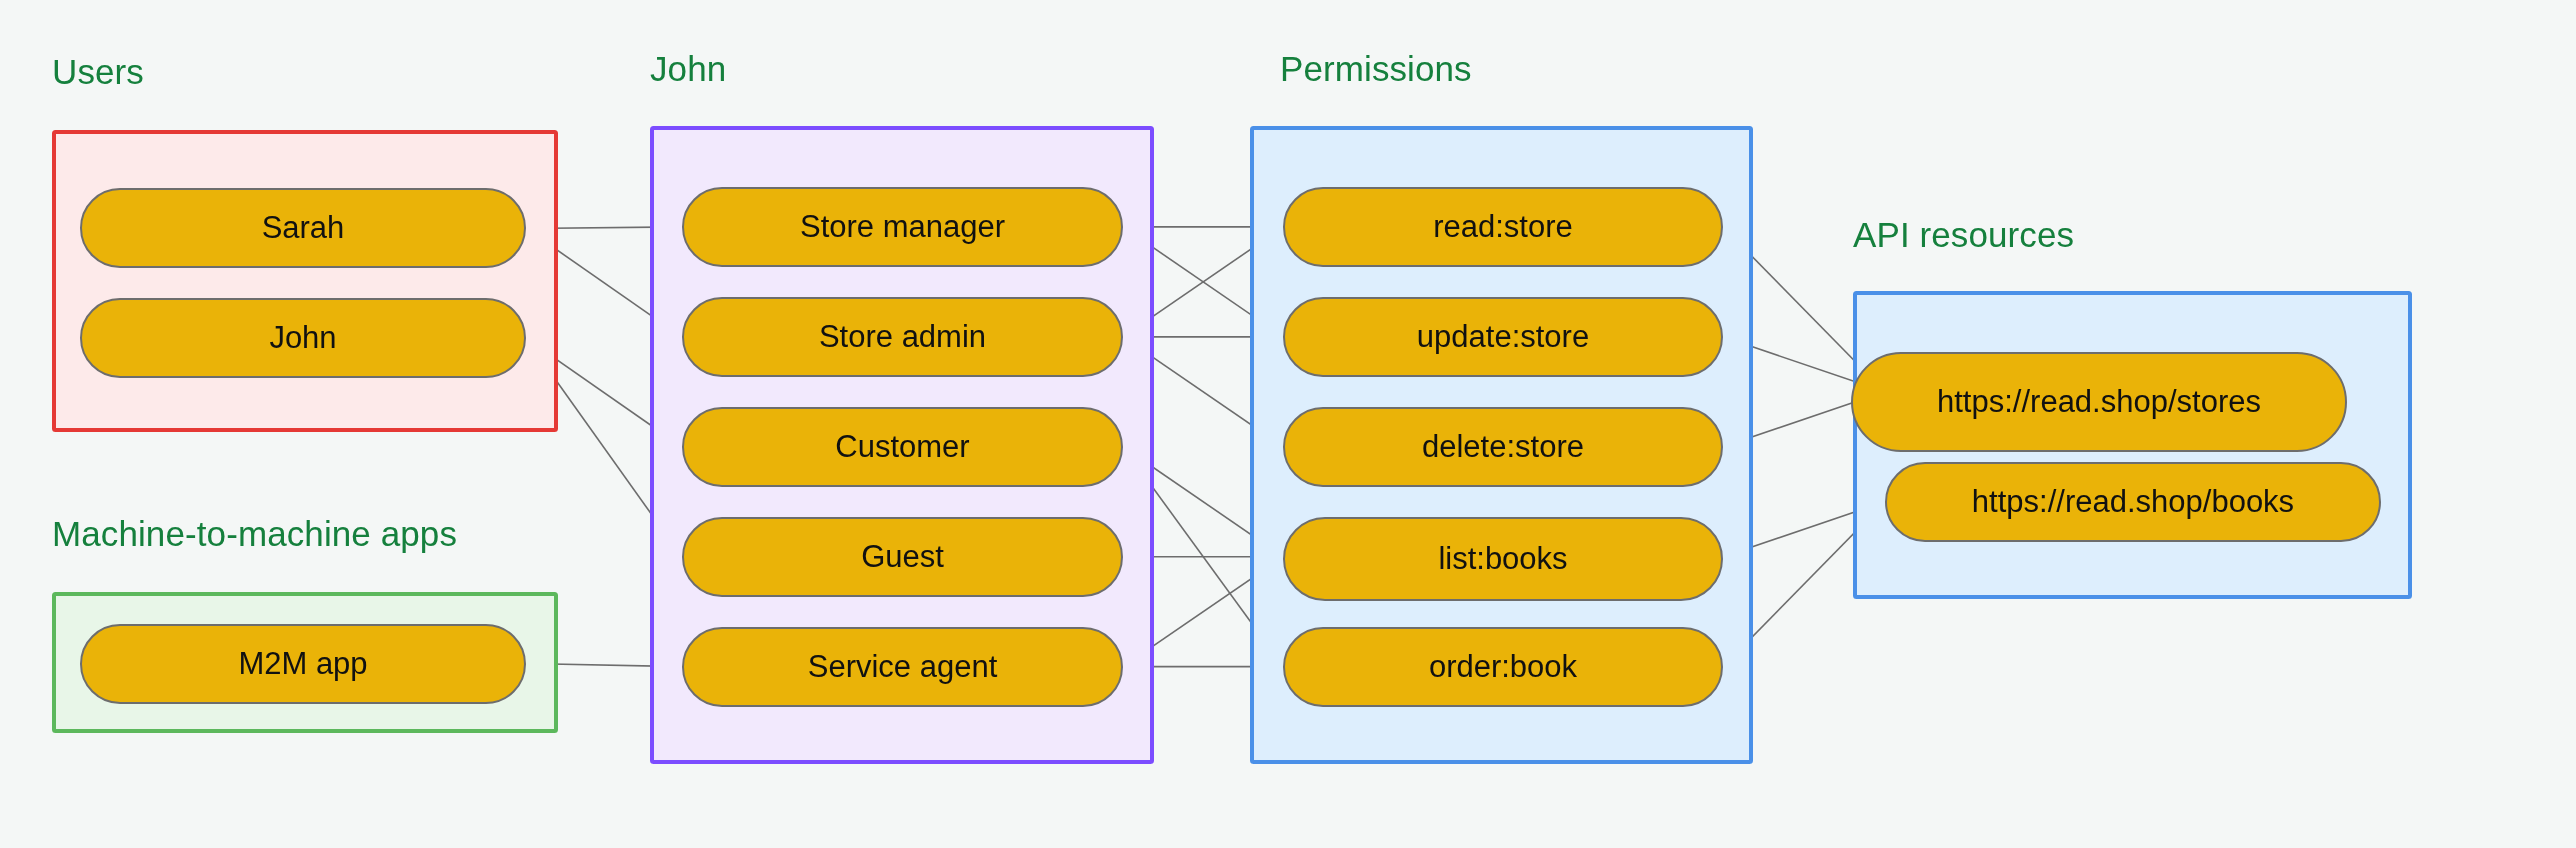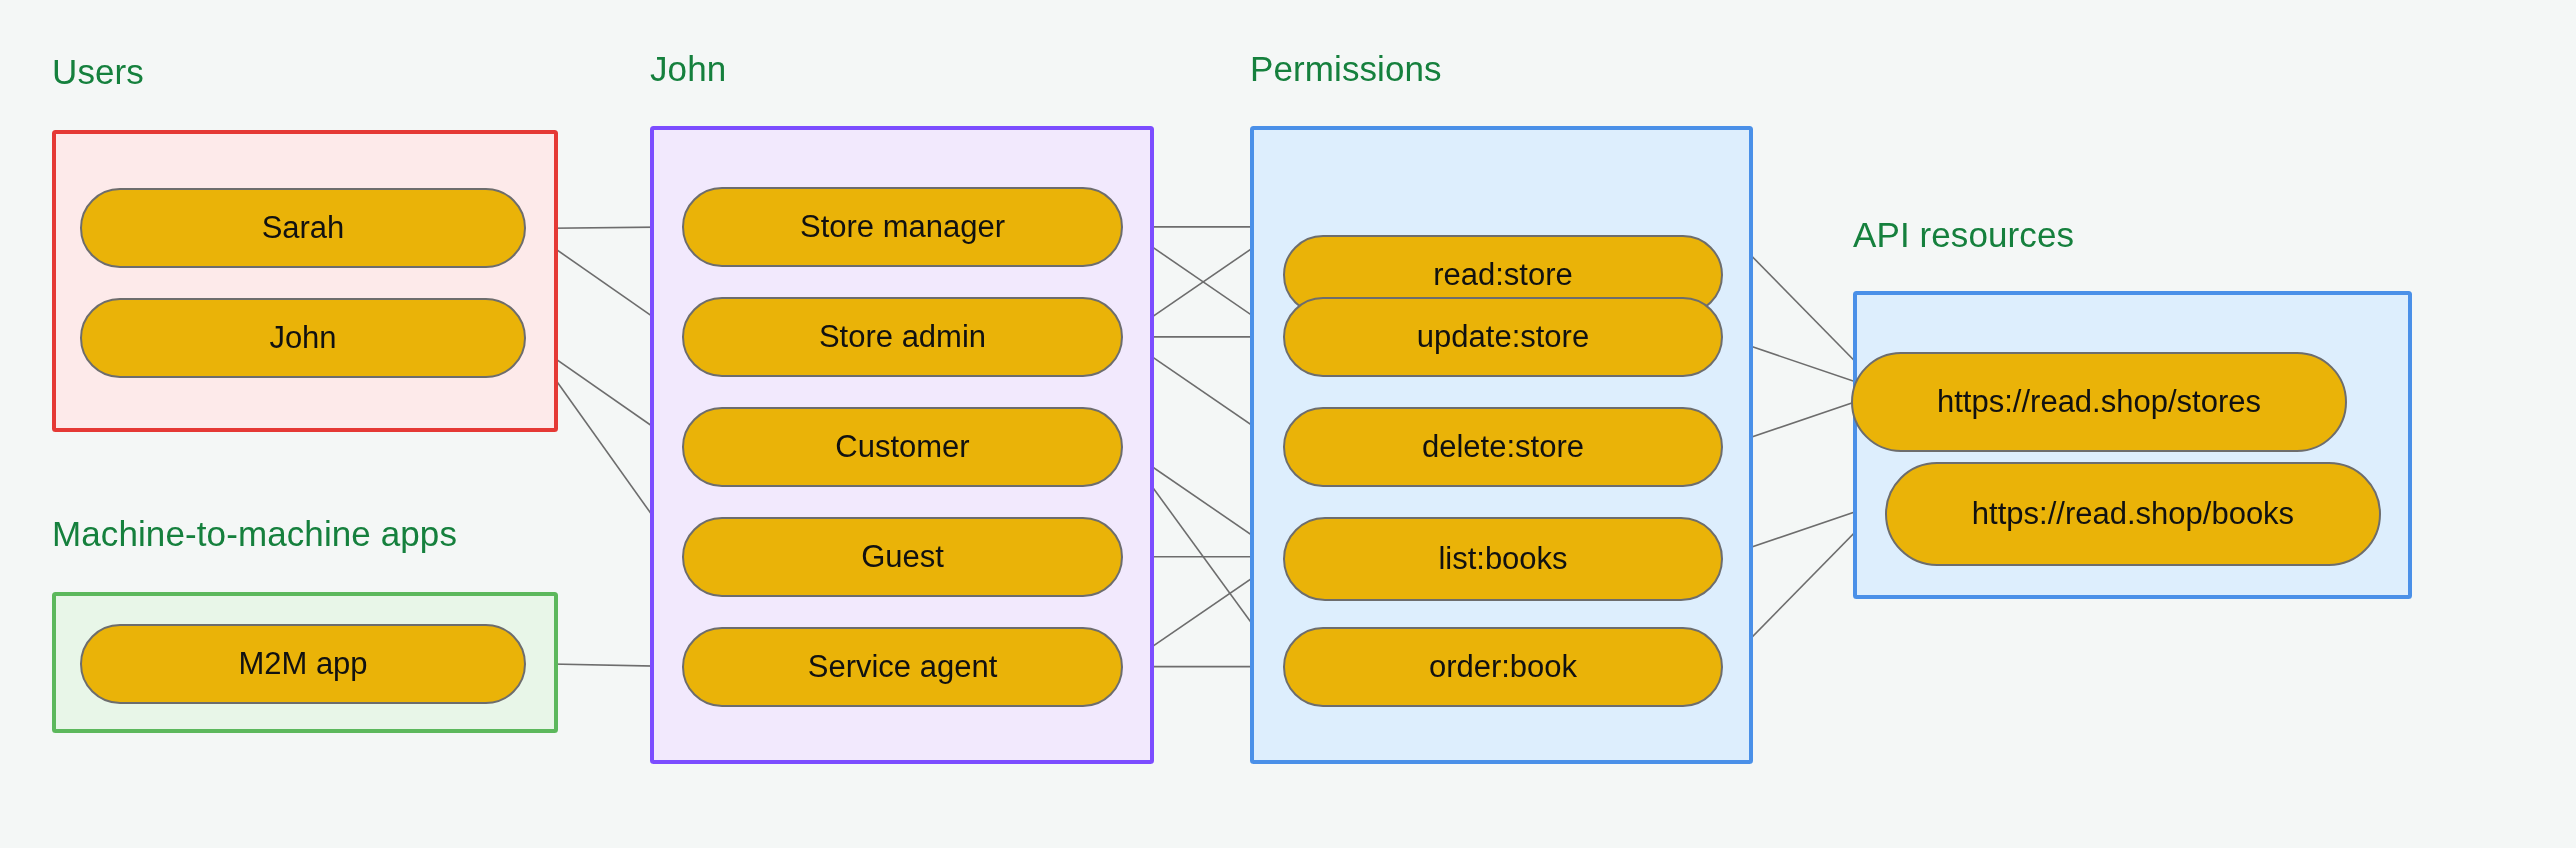--- a/index.html
+++ b/index.html
@@ -92,21 +92,21 @@
       <ellipse cx="1200" cy="319.5" rx="3.6" ry="5.5" fill="#6d6d6d"></ellipse>
     </svg>
   <div id="groups-layer">
       <div class="group-box" style="left: 52px; top: 130px; width: 506px; height: 302px; border-color: rgb(229, 57, 53); background-color: rgb(253, 234, 234);"></div>
       <div class="group-title" style="left: 52px; top: 52px;">Users</div>
       <div class="group-box" style="left: 52px; top: 592px; width: 506px; height: 141px; border-color: rgb(92, 184, 92); background-color: rgb(232, 246, 232);"></div>
       <div class="group-title" style="left: 52px; top: 514px;">Machine-to-machine apps</div>
       <div class="group-box" style="left: 650px; top: 126px; width: 504px; height: 638px; border-color: rgb(124, 77, 255); background-color: rgb(242, 233, 253);"></div>
       <div class="group-title" style="left: 650px; top: 49px;">John</div>
       <div class="group-box" style="left: 1250px; top: 126px; width: 503px; height: 638px; border-color: rgb(74, 144, 232); background-color: rgb(221, 238, 253);"></div>
-      <div class="group-title" style="left: 1250px; top: 49px;">Permissions</div>
+      <div class="group-title" style="left: 1280px; top: 49px;">Permissions</div>
       <div class="group-box" style="left: 1853px; top: 291px; width: 559px; height: 308px; border-color: rgb(74, 144, 232); background-color: rgb(221, 238, 253);"></div>
       <div class="group-title" style="left: 1853px; top: 215px;">API resources</div>
     </div>
   <div id="nodes-layer">
       <div class="node" style="left: 80px; top: 188px; width: 446px; height: 80px;">
         <span>Sarah</span>
       </div>
       <div class="node" style="left: 80px; top: 298px; width: 446px; height: 80px;">
         <span>John</span>
       </div>
@@ -121,36 +121,36 @@
       </div>
       <div class="node" style="left: 682px; top: 407px; width: 441px; height: 80px;">
         <span>Customer</span>
       </div>
       <div class="node" style="left: 682px; top: 517px; width: 441px; height: 80px;">
         <span>Guest</span>
       </div>
       <div class="node" style="left: 682px; top: 627px; width: 441px; height: 80px;">
         <span>Service agent</span>
       </div>
-      <div class="node" style="left: 1283px; top: 187px; width: 440px; height: 80px; margin-top: 48px;">
+      <div class="node" style="left: 1283px; top: 187px; width: 440px; height: 80px;">
         <span>read:store</span>
       </div>
       <div class="node" style="left: 1283px; top: 297px; width: 440px; height: 80px; text-align: right;">
         <span>update:store</span>
       </div>
       <div class="node" style="left: 1283px; top: 407px; width: 440px; height: 80px;">
         <span>delete:store</span>
       </div>
       <div class="node" style="left: 1283px; top: 517px; width: 440px; height: 84px;">
         <span>list:books</span>
       </div>
       <div class="node" style="left: 1283px; top: 627px; width: 440px; height: 80px;">
         <span>order:book</span>
       </div>
       <div class="node" style="left: 1851px; top: 352px; width: 496px; height: 100px;">
         <span>https://read.shop/stores</span>
       </div>
-      <div class="node" style="left: 1885px; top: 462px; width: 496px; height: 104px;">
+      <div class="node" style="left: 1885px; top: 462px; width: 496px; height: 80px;">
         <span>https://read.shop/books</span>
       </div>
     </div>
 </div>
 
 
 </body></html>

